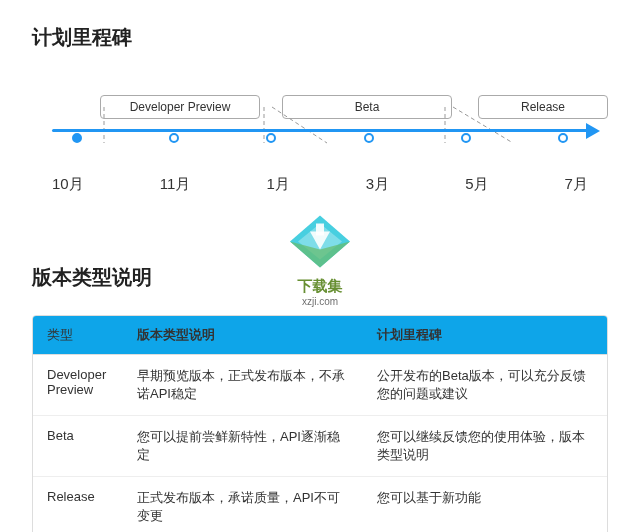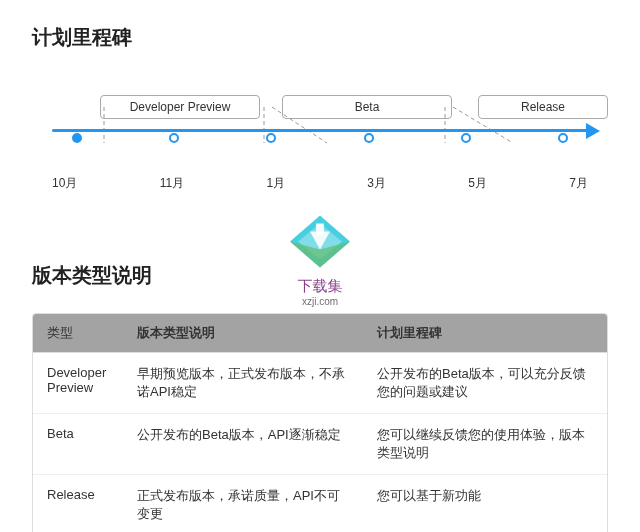--- a/index.html
+++ b/index.html
@@ -87,21 +87,21 @@
 
     
     .month-labels {
       display: flex;
       justify-content: space-between;
       padding: 0 20px;
       margin-top: 6px;
     }
 
     .month-label {
-      font-size: 12px;
+      font-size: 15px;
       color: #333;
       text-align: left;
     }
 
     
     .timeline-dots {
       position: absolute;
       top: 7px;
       left: 20px;
       right: 20px;
@@ -132,21 +132,21 @@
       border-radius: 4px;
       overflow: hidden;
     }
 
     table {
       width: 100%;
       border-collapse: collapse;
     }
 
     thead tr {
-      background: #a3a3a3;
+      background: #0ea5e9;
     }
 
     th {
       padding: 10px 14px;
       font-weight: 600;
       font-size: 13px;
       color: #333;
       text-align: left;
       border-bottom: 1px solid #ddd;
     }
@@ -255,21 +255,21 @@
         </tr>
       </thead>
       <tbody>
         <tr>
           <td class="col-type">Developer Preview</td>
           <td class="col-desc">早期预览版本，正式发布版本，不承诺API稳定</td>
           <td class="col-usage">公开发布的Beta版本，可以充分反馈您的问题或建议</td>
         </tr>
         <tr>
           <td class="col-type">Beta</td>
-          <td class="col-desc">公开发布的Beta版本，API逐渐稳定</td>
+          <td class="col-desc">您可以提前尝鲜新特性，API逐渐稳定</td>
           <td class="col-usage">您可以继续反馈您的使用体验，版本类型说明</td>
         </tr>
         <tr>
           <td class="col-type">Release</td>
           <td class="col-desc">正式发布版本，承诺质量，API不可变更</td>
           <td class="col-usage">您可以基于新功能</td>
         </tr>
       </tbody>
     </table>
   </div>
@@ -280,15 +280,15 @@
 
     <polygon points="32,2 62,28 32,54 2,28" fill="#00BCD4" opacity="0.85"></polygon>
 
     <polygon points="32,10 54,28 32,46 10,28" fill="white" opacity="0.3"></polygon>
 
     <polygon points="22,18 42,18 32,36" fill="white" opacity="0.9"></polygon>
     <rect x="28" y="10" width="8" height="12" fill="white" opacity="0.9"></rect>
 
     <polygon points="32,36 62,28 32,54 2,28" fill="#4CAF50" opacity="0.7"></polygon>
   </svg>
-  <div style="color:#701a75; font-weight:normal; font-size:15px; margin-top:-4px;">下载集</div>
+  <div style="color:#4d7c0f; font-weight:bold; font-size:15px; margin-top:-4px;">下载集</div>
   <div style="color:#555; font-size:10px;">xzji.com</div>
 </div>
 
 </body></html>

